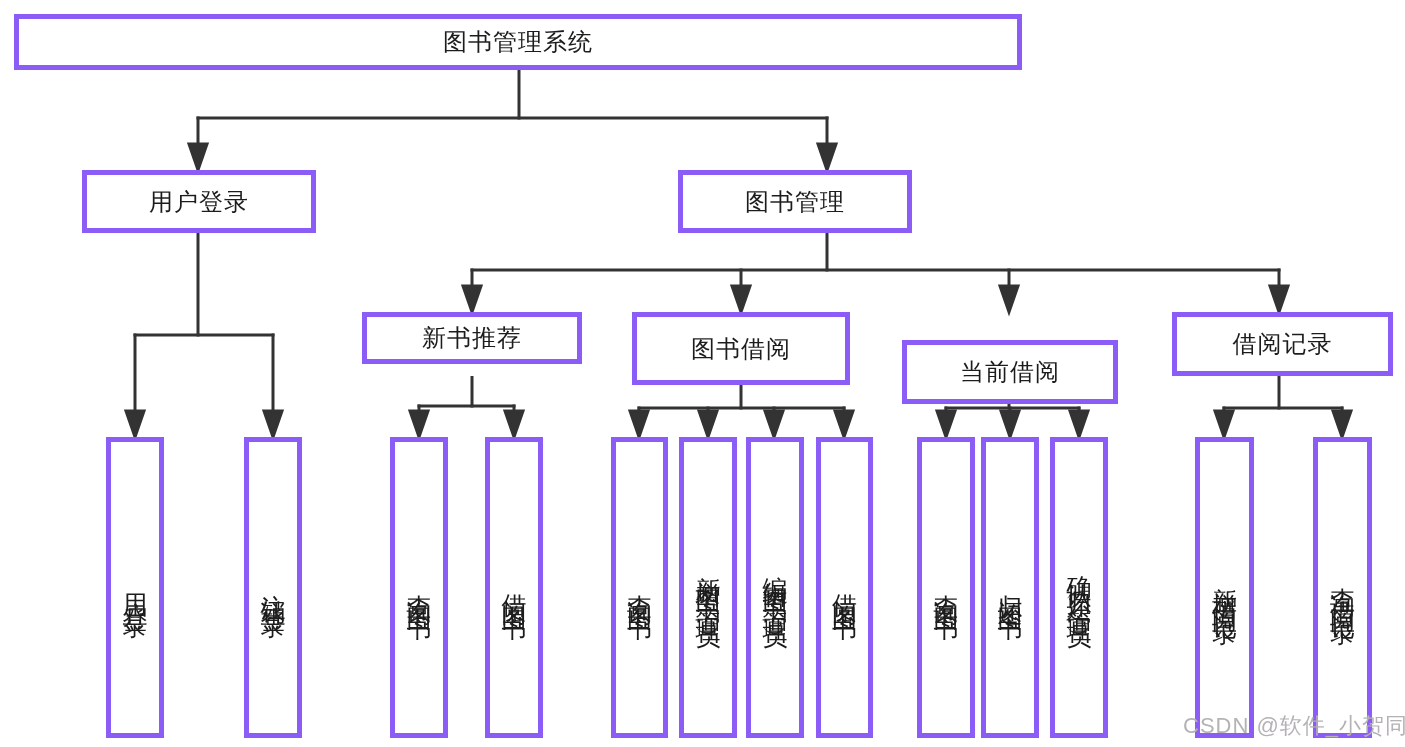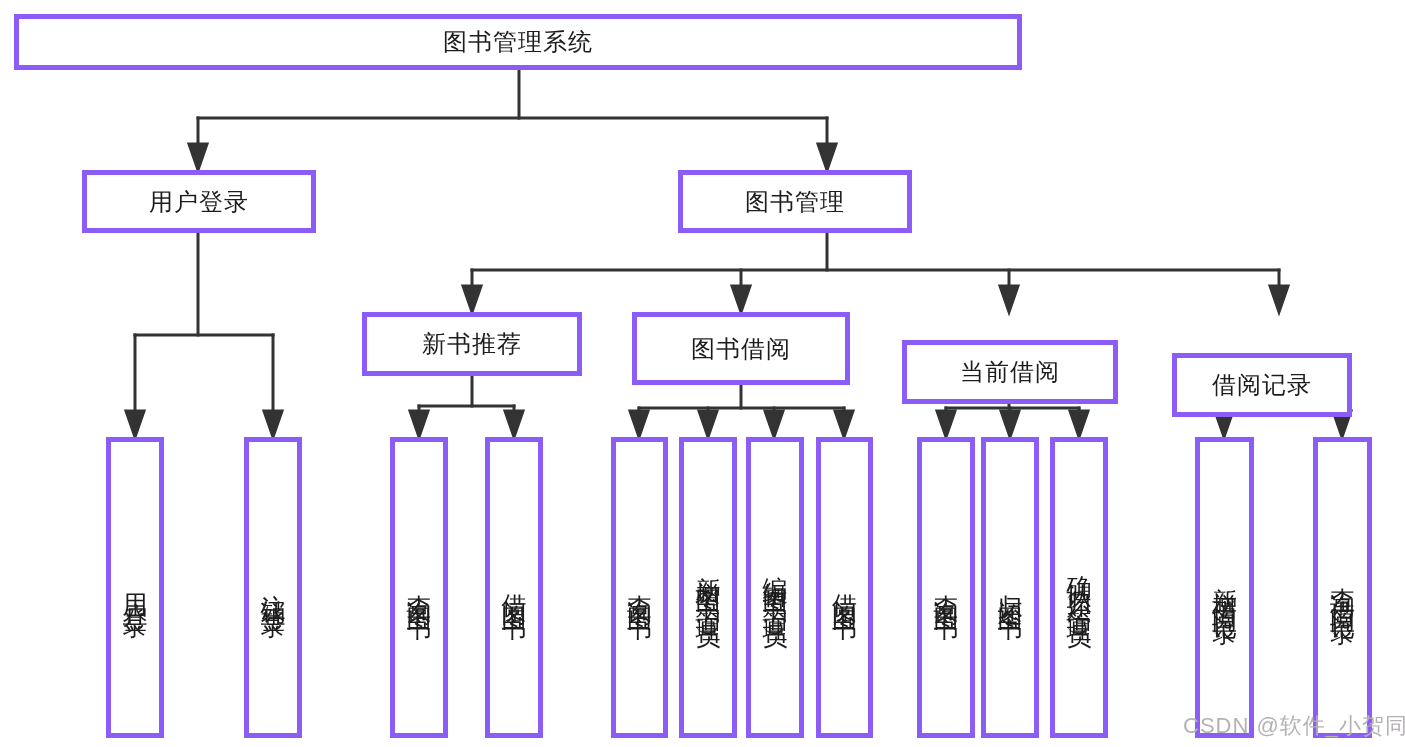--- a/index.html
+++ b/index.html
@@ -109,30 +109,30 @@
   <span>图书管理系统</span>
 </div>
 
 <div class="box hbox" style="left:82px;top:170px;width:234px;height:63px;">
   <span>用户登录</span>
 </div>
 <div class="box hbox" style="left:678px;top:170px;width:234px;height:63px;">
   <span>图书管理</span>
 </div>
 
-<div class="box hbox" style="left:362px;top:312px;width:220px;height:64px;">
+<div class="box hbox" style="left:362px;top:312px;width:220px;height:52px;">
   <span>新书推荐</span>
 </div>
 <div class="box hbox" style="left:632px;top:312px;width:218px;height:73px;">
   <span>图书借阅</span>
 </div>
 <div class="box hbox" style="left:902px;top:312px;width:216px;height:64px;margin-top:28px;">
   <span>当前借阅</span>
 </div>
-<div class="box hbox" style="left:1172px;top:312px;width:180px;height:64px;margin-top:41px;">
+<div class="box hbox" style="left:1172px;top:312px;width:221px;height:64px;">
   <span>借阅记录</span>
 </div>
 
 <div class="box vbox" style="left:106px;top:437px;width:58px;height:301px;">
   <span>用户登录</span>
 </div>
 <div class="box vbox" style="left:244px;top:437px;width:58px;height:301px;">
   <span>注销登录</span>
 </div>
 

